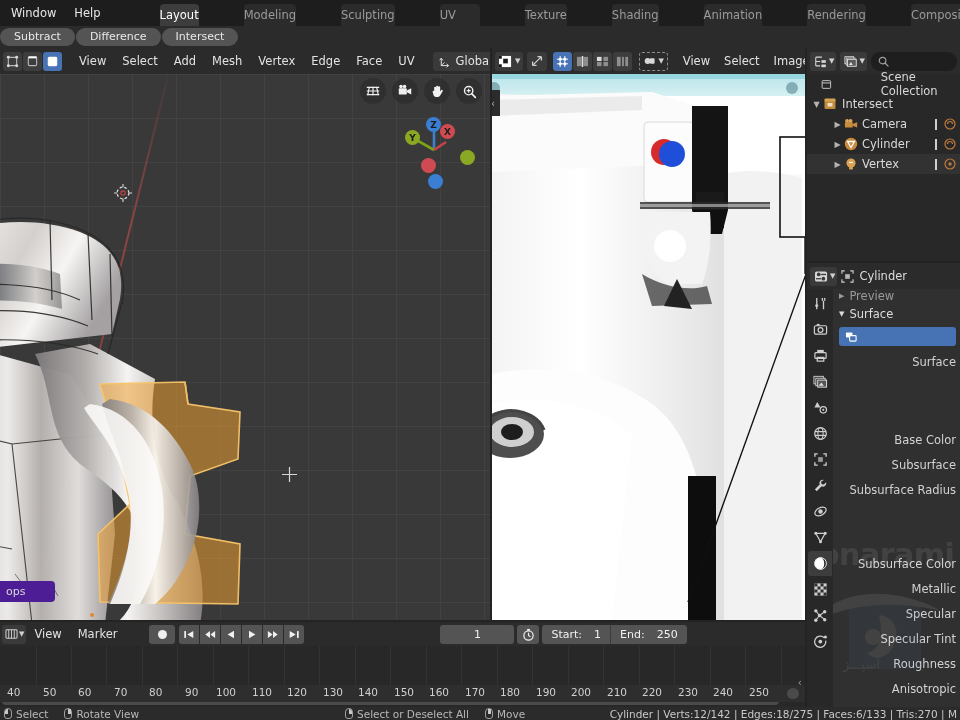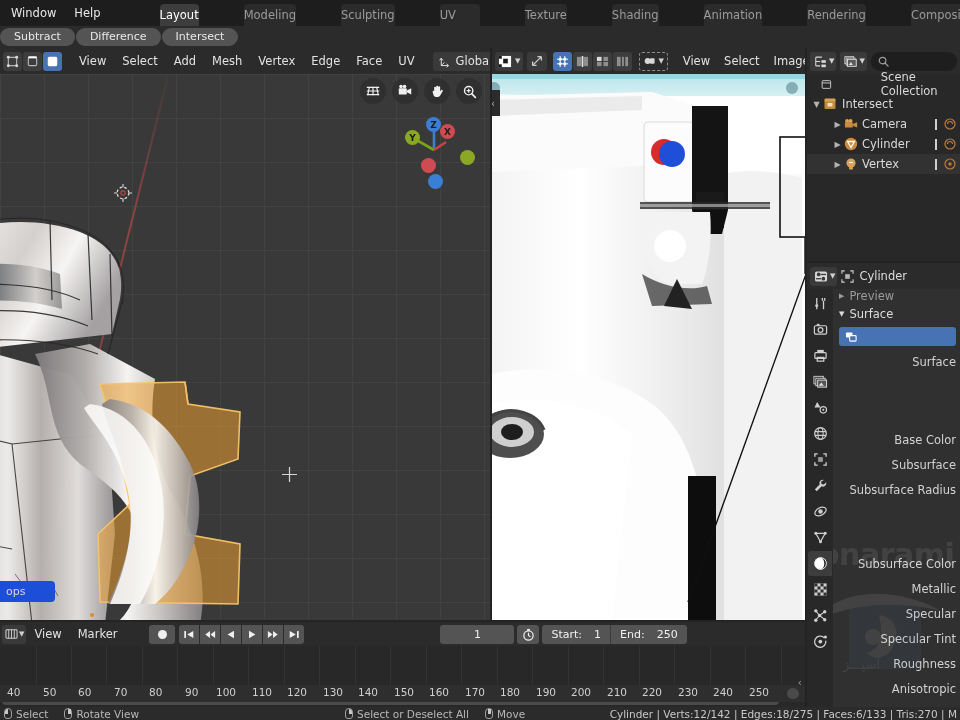--- a/index.html
+++ b/index.html
@@ -111,21 +111,21 @@
   }
 
   
   .mesh-wrap { position: absolute; left: -60px; top: 30px; width: 330px; height: 520px; }
   .cursor-3d {
     position: absolute; left: 114px; top: 110px; width: 18px; height: 18px; z-index: 9;
   }
   .crosshair { position: absolute; left: 282px; top: 393px; width: 15px; height: 15px; z-index: 9;}
   .opspanel {
     position: absolute; left: 0; bottom: 18px; width: 55px; height: 21px;
-    background: #1d4ed8; border-radius: 0 4px 4px 0; display: flex;
+    background: #4c1d95; border-radius: 0 4px 4px 0; display: flex;
     align-items: center; padding-left: 6px; z-index: 11;
     font-size: 11px; color: #d8d8d8;
   }
 
   
   .imgeditor {
     position: absolute; left: 492px; top: 48px; width: 313px; height: 572px;
     background: #303030; overflow: hidden;
   }
   .ie-header {

